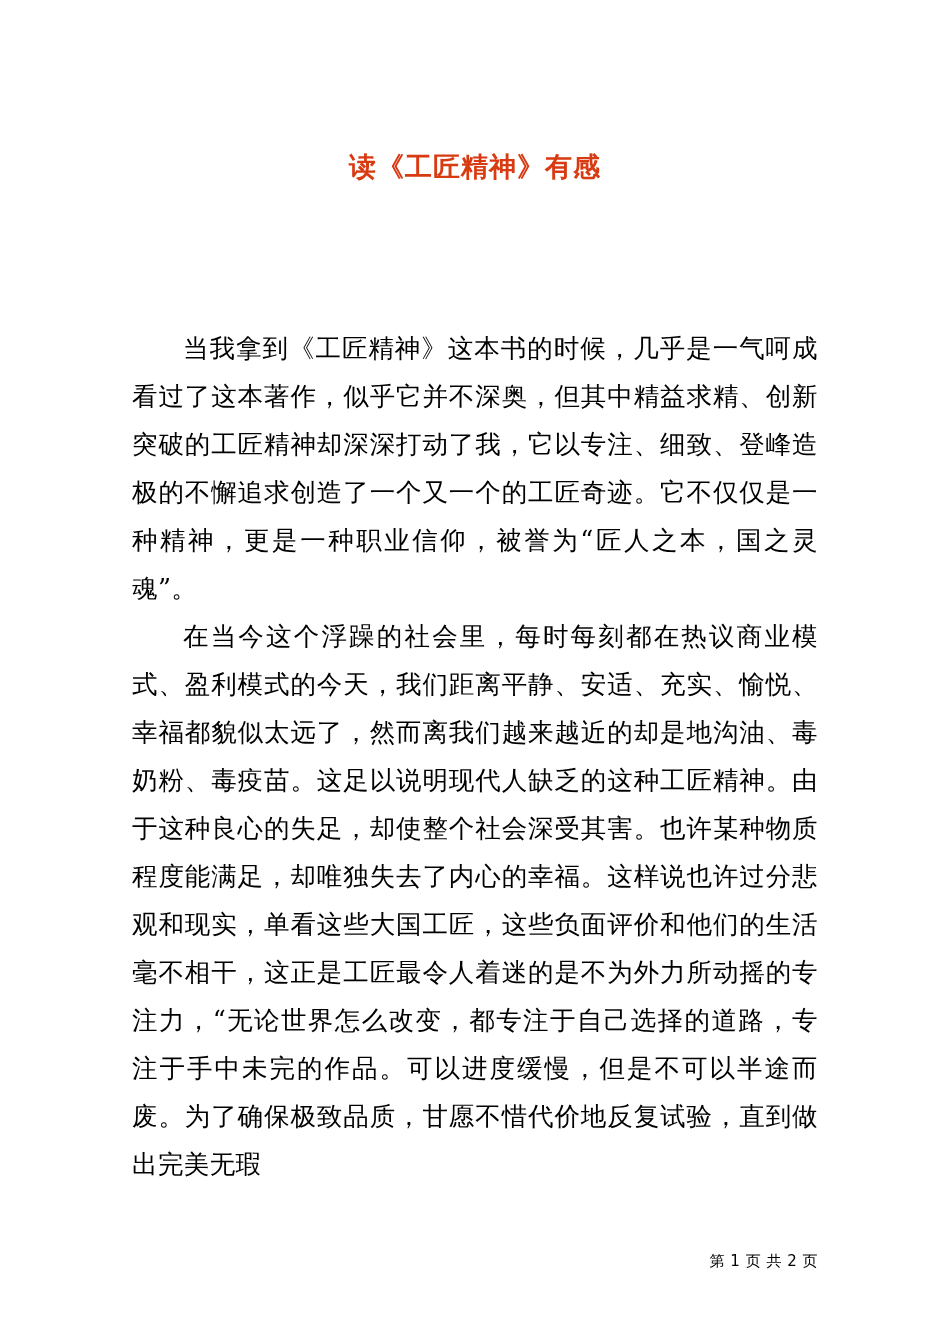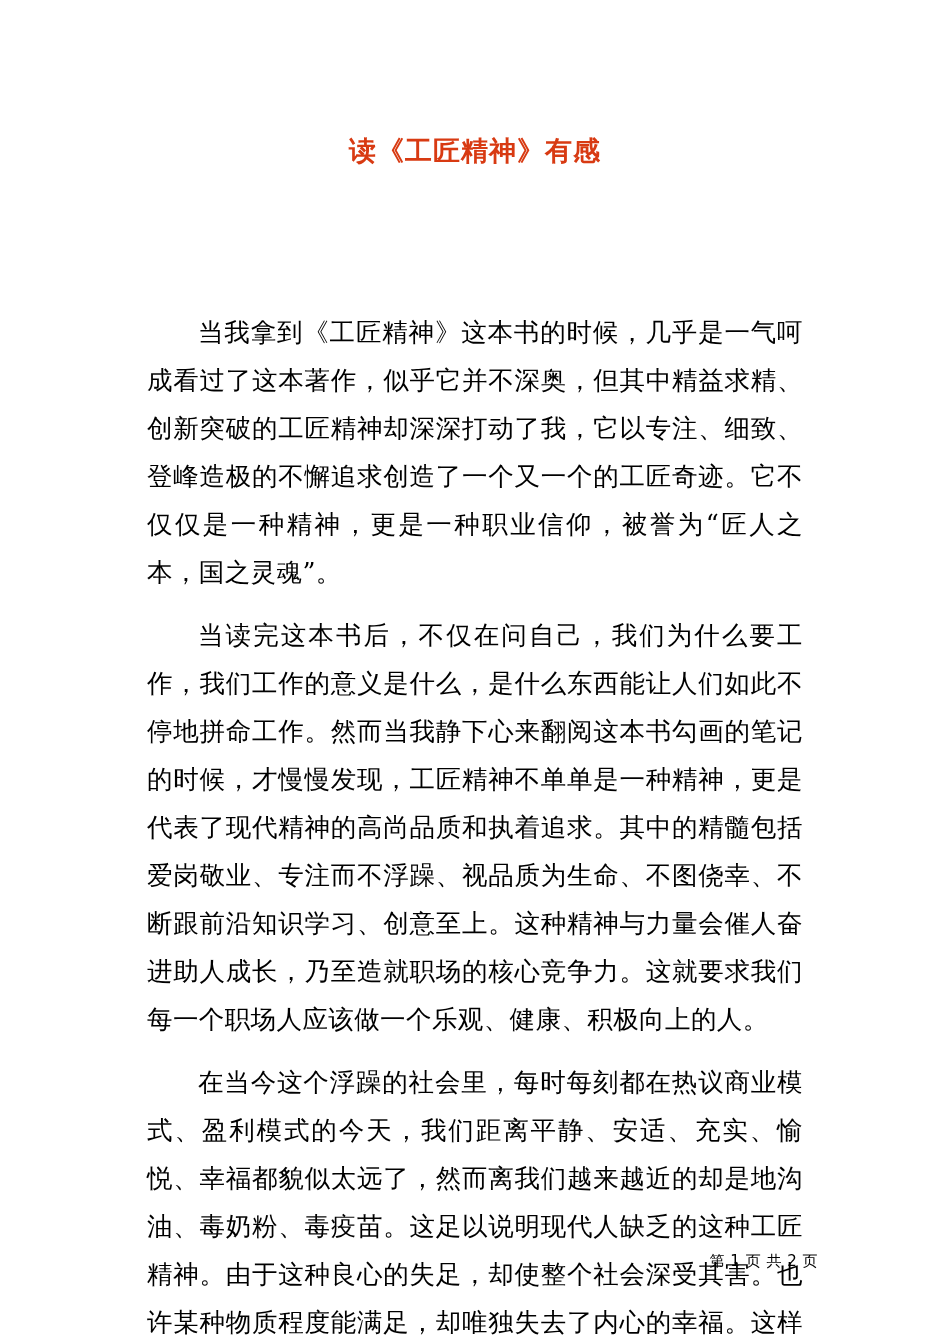--- a/index.html
+++ b/index.html
@@ -13,42 +13,42 @@
     font-family: "DejaVu Serif", "Liberation Serif", serif;
     color: #000000;
     position: relative;
     overflow: hidden;
   }
   .page {
     position: relative;
     width: 950px;
     height: 1344px;
     box-sizing: border-box;
-    padding: 0 132px;
+    padding: 16px 132px;
   }
   .doc-title {
     text-align: center;
     color: #d83a12;
     font-size: 27px;
     font-weight: bold;
     letter-spacing: 1px;
     margin: 0;
     padding-top: 132px;
     line-height: 1.4;
   }
   .body-block {
     margin-top: 138px;
   }
   .para {
     font-size: 25.5px;
     line-height: 48px;
     text-align: justify;
     text-justify: inter-ideograph;
     text-indent: 2em;
-    margin: 15px;
+    margin: 0;
     letter-spacing: 0.4px;
   }
   .footer {
     position: absolute;
     right: 132px;
     bottom: 73px;
     font-size: 15px;
     font-family: "DejaVu Sans", "Liberation Sans", sans-serif;
     color: #000000;
     letter-spacing: 0.5px;
@@ -56,19 +56,18 @@
 </style>
 </head>
 <body>
 
 <div class="page">
 
   <h1 class="doc-title">读《工匠精神》有感</h1>
 
   <div class="body-block">
     <p class="para">当我拿到《工匠精神》这本书的时候，几乎是一气呵成看过了这本著作，似乎它并不深奥，但其中精益求精、创新突破的工匠精神却深深打动了我，它以专注、细致、登峰造极的不懈追求创造了一个又一个的工匠奇迹。它不仅仅是一种精神，更是一种职业信仰，被誉为“匠人之本，国之灵魂”。</p>
-    <p class="para">当读完这本书后，不仅在问自己，我们为什么要工作，我们工作的意义是什么，是什么东西能让人们如此不停地拼命工作。然而当我静下心来翻阅这本书勾画的笔记的时候，才慢慢发现，工匠精神不单单是一种精神，更是代表了现代精神的高尚品质和执着追求。其中的精髓包括爱岗敬业、专注而不浮躁、视品质为生命、不图侥幸、不断跟前沿知识学习、创意至上。这种精神与力量会催人奋进助人成长，乃至造就职场的核心竞争力。这就要求我们每一个职场人应该做一个乐观、健康、积极向上的人。</p>
     <p class="para">在当今这个浮躁的社会里，每时每刻都在热议商业模式、盈利模式的今天，我们距离平静、安适、充实、愉悦、幸福都貌似太远了，然而离我们越来越近的却是地沟油、毒奶粉、毒疫苗。这足以说明现代人缺乏的这种工匠精神。由于这种良心的失足，却使整个社会深受其害。也许某种物质程度能满足，却唯独失去了内心的幸福。这样说也许过分悲观和现实，单看这些大国工匠，这些负面评价和他们的生活毫不相干，这正是工匠最令人着迷的是不为外力所动摇的专注力，“无论世界怎么改变，都专注于自己选择的道路，专注于手中未完的作品。可以进度缓慢，但是不可以半途而废。为了确保极致品质，甘愿不惜代价地反复试验，直到做出完美无瑕</p>
   </div>
 
   <div class="footer">第 1 页 共 2 页</div>
 
 </div>
 
 </body></html>

